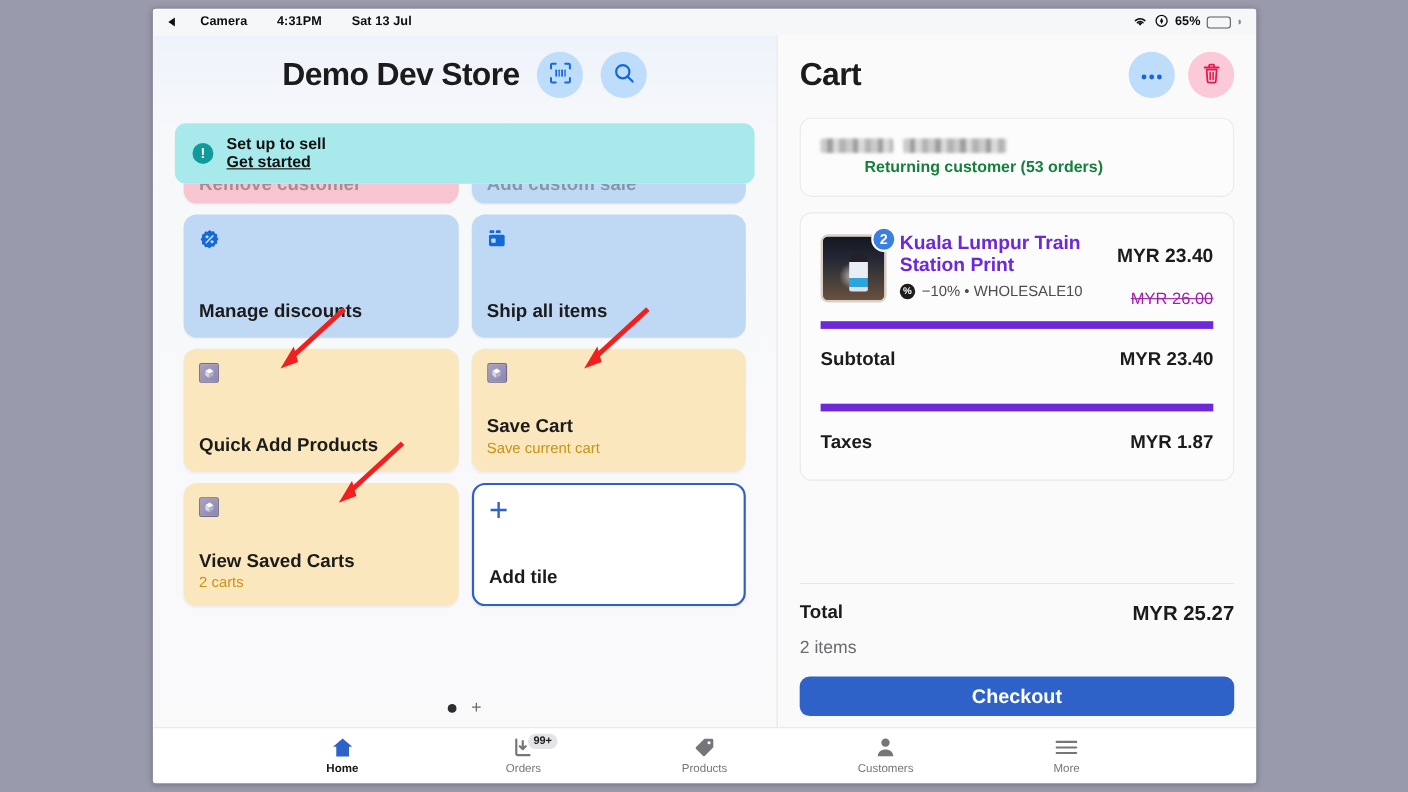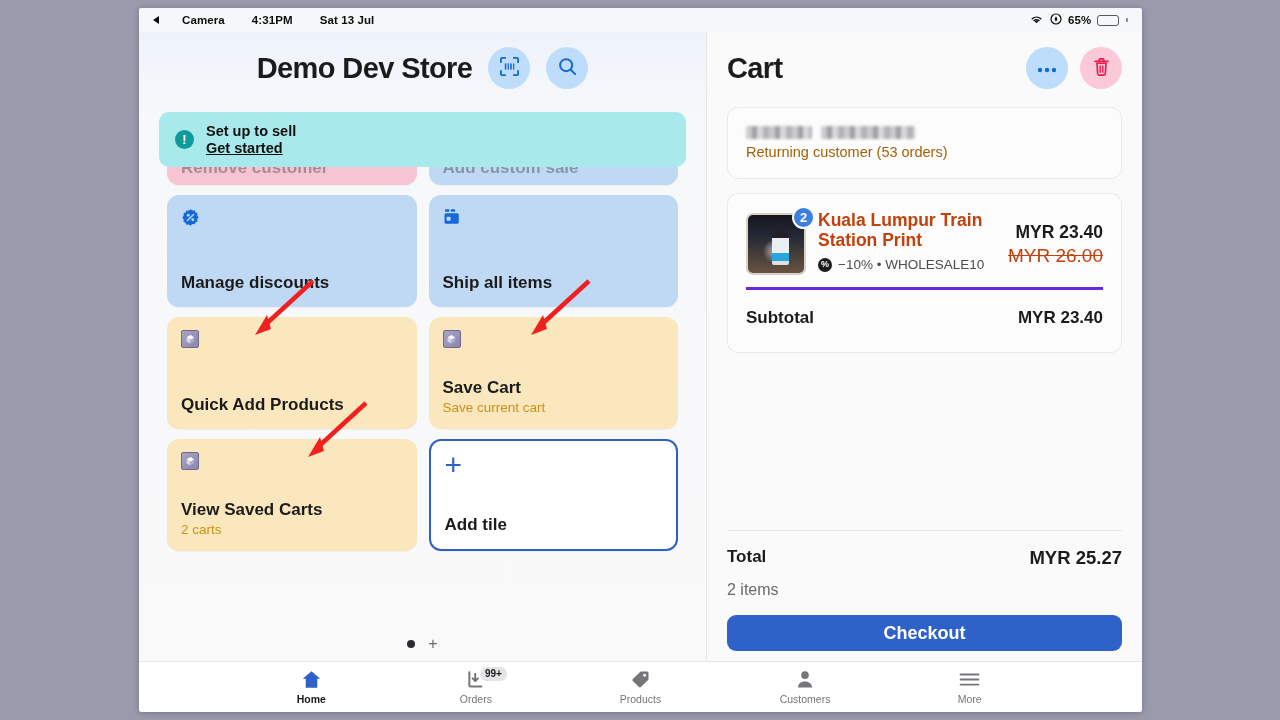--- a/index.html
+++ b/index.html
@@ -188,21 +188,21 @@
   }
   #customer-card { margin-top: 3px; padding: 18px; }
   .redacted-line { display: flex; gap: 9px; margin-bottom: 5px; }
   .blur-block {
     height: 13px; border-radius: 2px;
     background: repeating-linear-gradient(90deg,
       #c9c9cc 0 6px, #9a9a9d 6px 11px, #d8d8da 11px 17px, #b0b0b3 17px 23px);
     filter: blur(1.6px);
     opacity: 0.95;
   }
-  #customer-status { font-size: 14.5px; color: #a16207; font-weight: normal; }
+  #customer-status { font-size: 14.5px; color: #15803d; font-weight: bold; margin-left: 40px; }
 
   #line-items-card { margin-top: 14px; padding: 16px 18px 6px 18px; }
   .line-item { display: flex; gap: 12px; align-items: flex-start; }
   .thumb-wrap { position: relative; flex: 0 0 auto; padding-top: 3px; }
   .thumb {
     width: 60px; height: 62px; border-radius: 7px;
     border: 2px solid #d9cfc2;
     background:
       radial-gradient(circle at 48% 62%, rgba(255,255,255,0.5) 0 6%, rgba(255,255,255,0) 26%),
       linear-gradient(180deg,#15171f 0%, #232735 34%, #3e3a38 62%, #6a5242 100%);
@@ -216,41 +216,41 @@
   }
   .qty-badge {
     position: absolute; top: -4px; right: -9px;
     width: 23px; height: 23px; border-radius: 50%;
     background: #3b7fe0; color: #fff;
     font-size: 13px; font-weight: bold;
     display: flex; align-items: center; justify-content: center;
     border: 2px solid #fcfcfc;
   }
   .li-mid { flex: 1; min-width: 0; }
-  .li-name { font-size: 17.5px; font-weight: bold; color: #c2410c; line-height: 1.17; }
+  .li-name { font-size: 17.5px; font-weight: bold; color: #6d28d9; line-height: 1.17; }
   .li-disc {
     display: flex; align-items: flex-start; gap: 6px;
     margin-top: 5px; font-size: 13.5px; color: #4c4c50; line-height: 1.3;
   }
   .disc-badge {
     width: 14px; height: 14px; border-radius: 50%;
     background: #1c1c1e; color: #fff;
     font-size: 9px; display: flex; align-items: center; justify-content: center;
     flex: 0 0 auto; margin-top: 2px; font-weight: bold;
   }
   .li-right { text-align: right; flex: 0 0 auto; padding-top: 12px; }
   .li-price { font-size: 17.5px; font-weight: bold; color: #1b1b1b; white-space: nowrap; }
   .li-compare {
-    font-size: 19px; color: #c2410c; text-decoration: line-through;
-    margin-top: 2px; white-space: nowrap;
+    font-size: 15px; color: #a21caf; text-decoration: line-through;
+    margin-top: 20px; white-space: nowrap;
   }
   .sum-row {
     display: flex; align-items: center; justify-content: space-between;
     padding: 18px 0;
-    border-top: 3px solid #6d28d9;
+    border-top: 7px solid #6d28d9;
     margin-top: 12px;
   }
   .sum-label { font-size: 17px; font-weight: bold; color: #1b1b1b; }
   .sum-value { font-size: 17px; font-weight: bold; color: #1b1b1b; }
 
   #totals {
     margin-top: auto;
     border-top: 1px solid #e6e6e8;
     padding: 16px 0 10px 0;
   }
@@ -516,20 +516,24 @@
           <div class="li-right">
             <div class="li-price">MYR 23.40</div>
             <div class="li-compare">MYR 26.00</div>
           </div>
         </div>
 
         <div class="sum-row">
           <span class="sum-label">Subtotal</span>
           <span class="sum-value">MYR 23.40</span>
         </div>
+        <div class="sum-row">
+          <span class="sum-label">Taxes</span>
+          <span class="sum-value">MYR 1.87</span>
+        </div>
       </div>
 
       <div id="totals">
         <div id="total-row">
           <div>
             <div id="total-label">Total</div>
             <div id="total-items">2 items</div>
           </div>
           <div id="total-value">MYR 25.27</div>
         </div>

